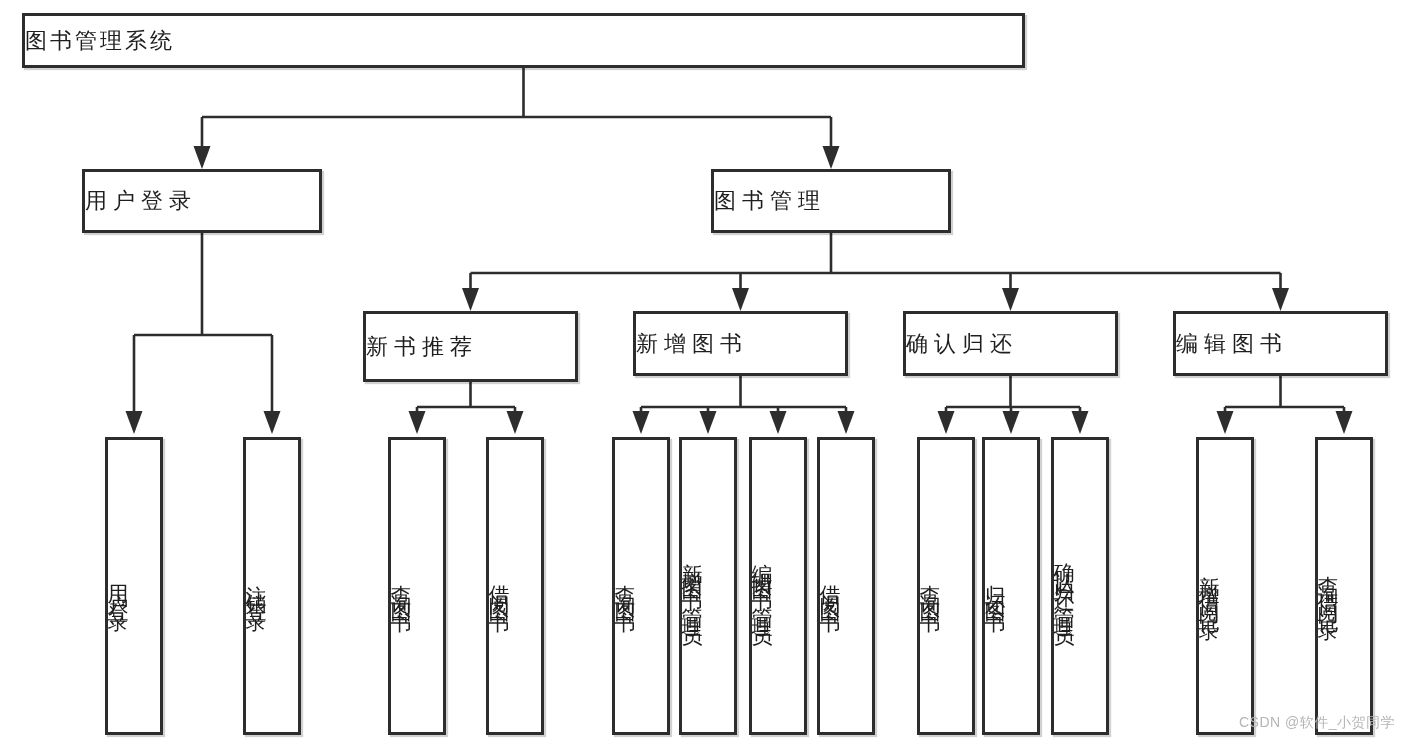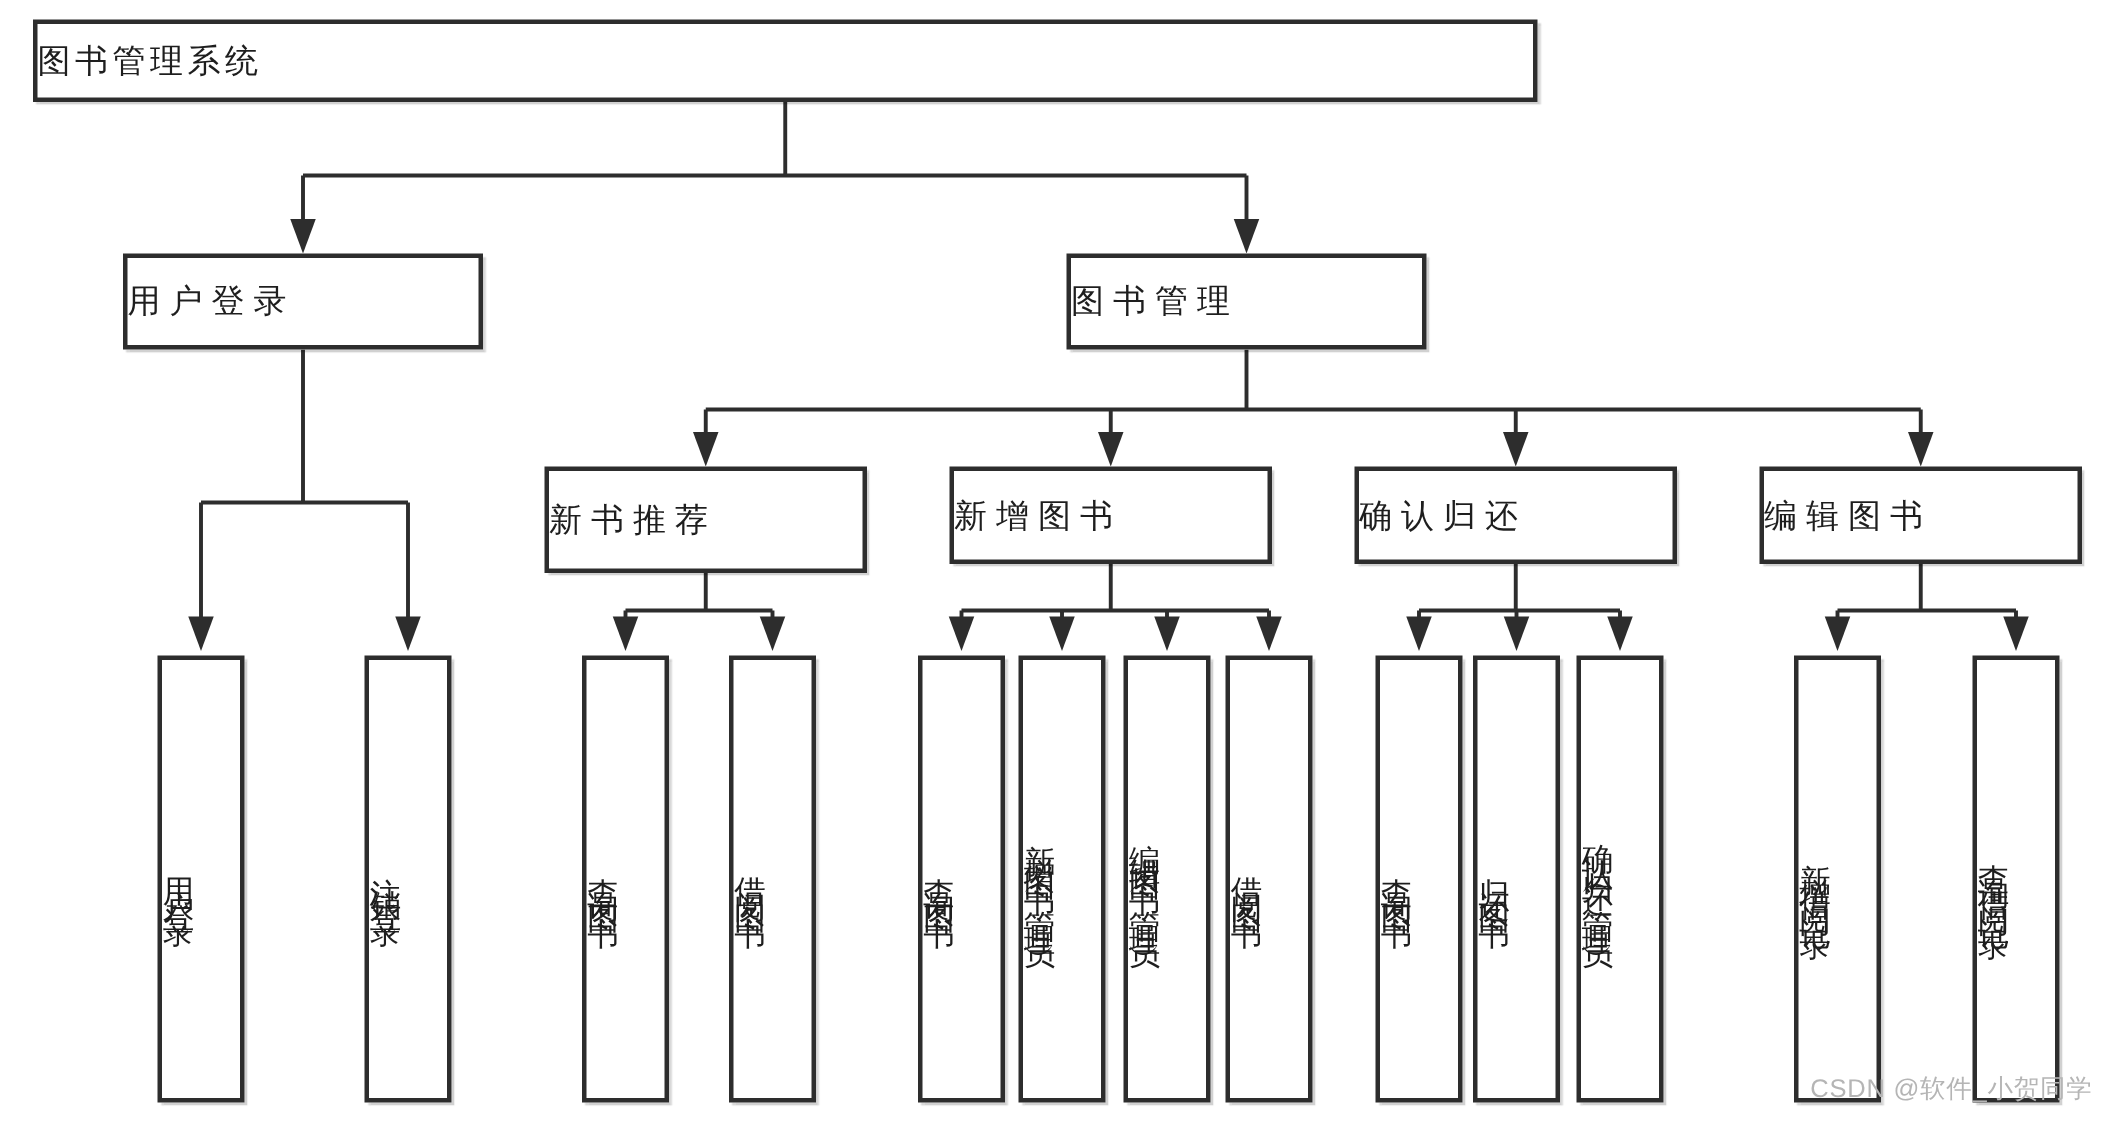--- a/index.html
+++ b/index.html
@@ -41,21 +41,21 @@
     writing-mode:vertical-rl;
     text-orientation:mixed;
     font-size:21px;
     letter-spacing:9px;
     line-height:1;
     white-space:nowrap;
   }
   .watermark{
     position:absolute;
     top:714px;right:10px;
-    font-size:17px;
+    font-size:14px;
     letter-spacing:0.5px;
     color:var(--watermark);
     z-index:5;
     white-space:nowrap;
   }
 </style>
 </head>
 <body>
 
 <div class="canvas">

